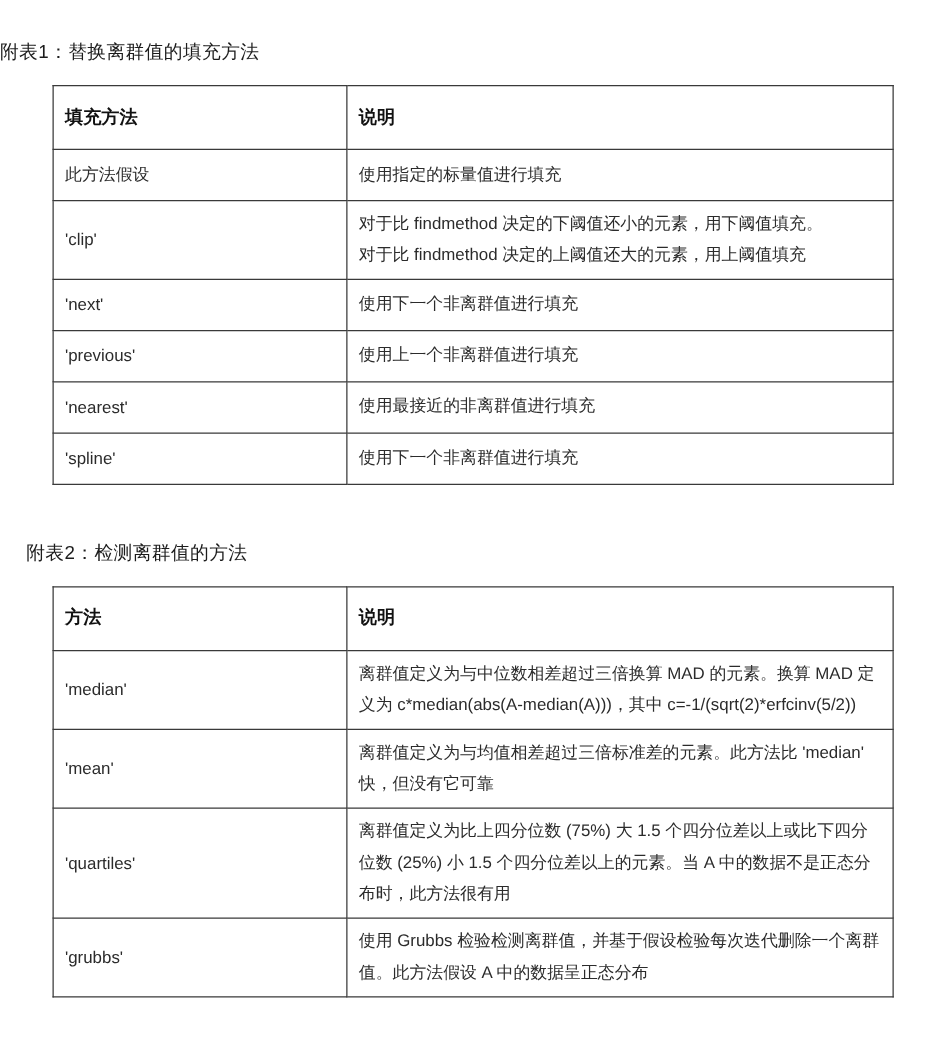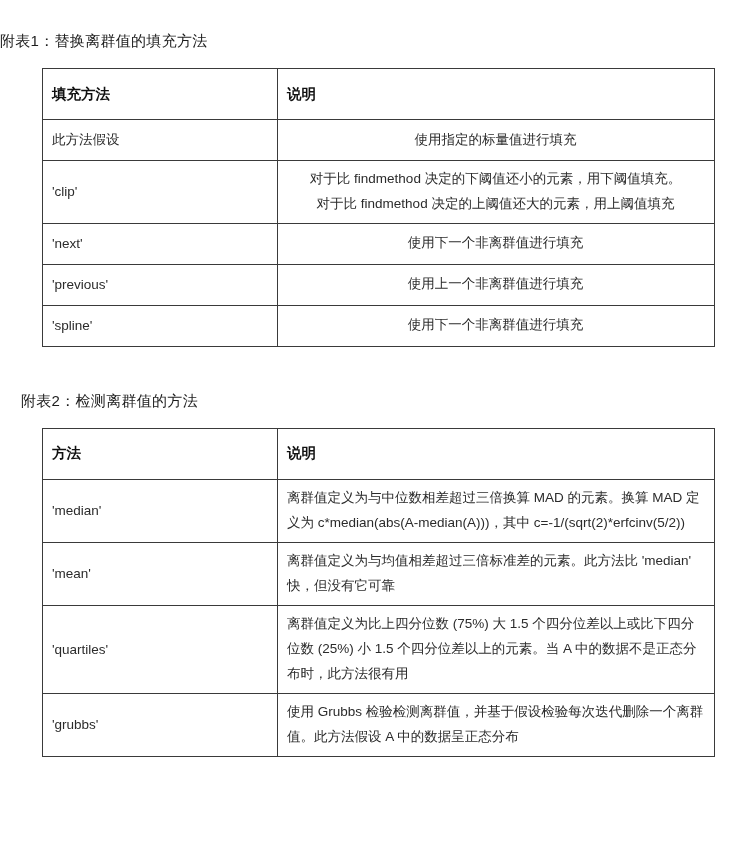--- a/index.html
+++ b/index.html
@@ -73,21 +73,20 @@
   }
   table.doc-table tbody td {
     height: 28px;
   }
   table.doc-table tbody td.desc-cell {
     line-height: 1.85;
   }
   .cell-line {
     display: block;
     white-space: normal;
-    text-align: center;
   }
 </style>
 </head>
 <body>
 
 <div class="page">
 
   <section class="table-block" id="block-1">
     <div class="table-title">附表1：替换离群值的填充方法</div>
     <table class="doc-table">
@@ -118,20 +117,26 @@
         <tr>
           <td>'next'</td>
           <td class="desc-cell">
             <span class="cell-line">使用下一个非离群值进行填充</span>
           </td>
         </tr>
         <tr>
           <td>'previous'</td>
           <td class="desc-cell">
             <span class="cell-line">使用上一个非离群值进行填充</span>
+          </td>
+        </tr>
+        <tr>
+          <td>'nearest'</td>
+          <td class="desc-cell">
+            <span class="cell-line">使用最接近的非离群值进行填充</span>
           </td>
         </tr>
         <tr>
           <td>'spline'</td>
           <td class="desc-cell">
             <span class="cell-line">使用下一个非离群值进行填充</span>
           </td>
         </tr>
       </tbody>
     </table>

